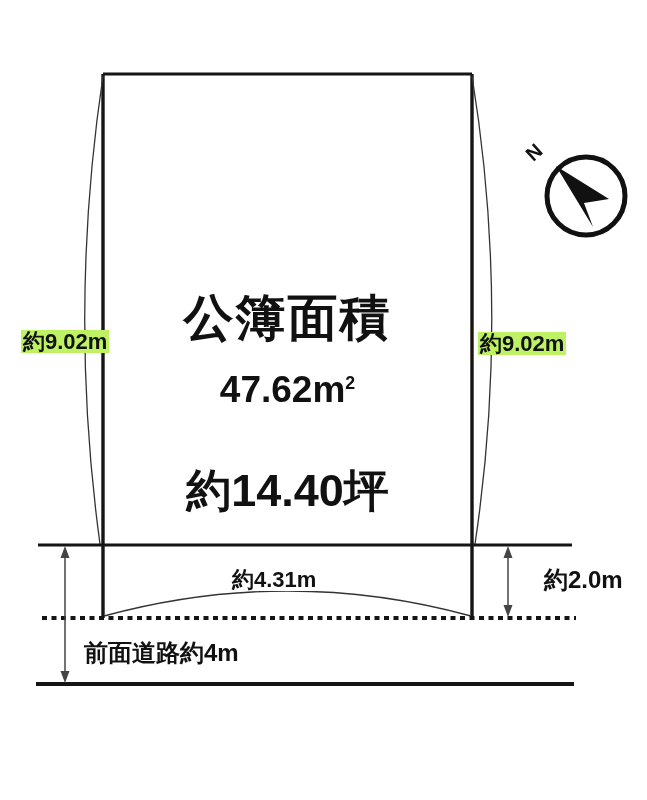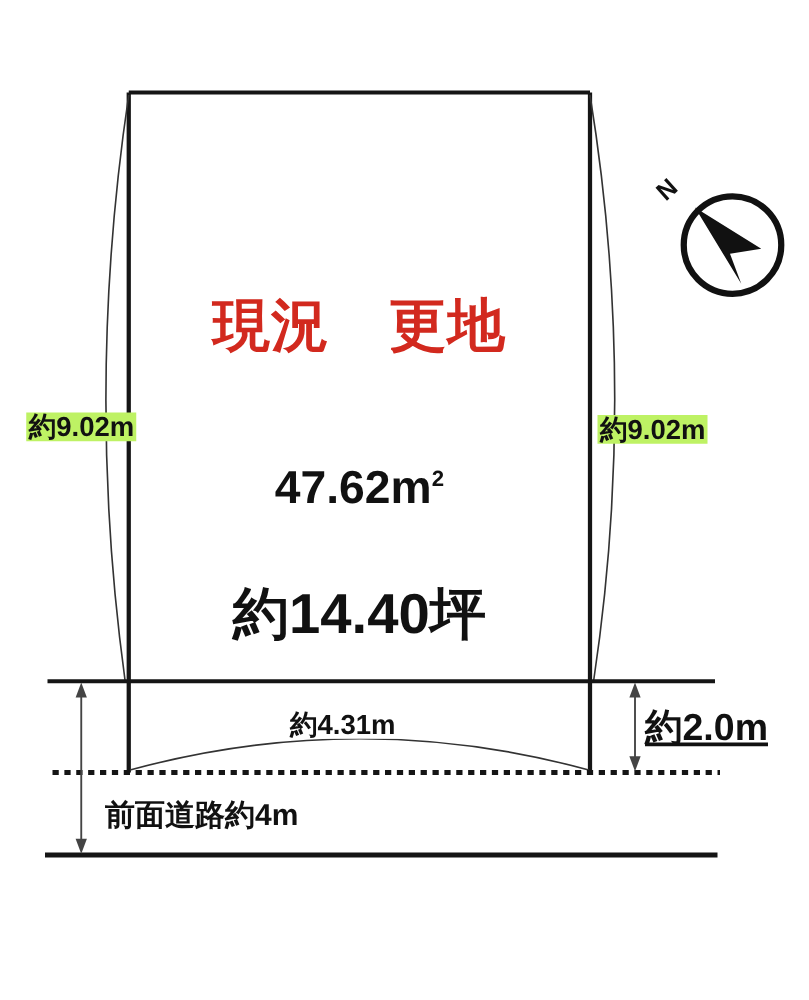--- a/index.html
+++ b/index.html
@@ -25,21 +25,21 @@
   }
   .status{top:236px;font-size:46px;color:#d2291e;letter-spacing:1px;}
   .area-title{top:292px;font-size:50px;letter-spacing:2px;}
   .area-sqm{top:371px;font-size:37px;text-align:center;}
   .area-sqm sup{font-size:0.48em;vertical-align:super;font-weight:bold;}
   .area-tsubo{top:435px;font-size:45px;margin-top:32px;}
   .side-label{font-size:22px;background:#bef264;padding:0 2px;}
   .side-left{left:21px;top:330px;}
   .side-right{left:478px;top:332px;}
   .frontage{left:228px;top:568px;font-size:22px;background:#fff;padding:0 4px;}
-  .setback{left:516px;top:567px;font-size:30px;text-decoration:underline;}
+  .setback{left:544px;top:567px;font-size:24px;}
   .road{left:84px;top:640px;font-size:24px;}
   .compass-n{left:527px;top:142px;font-size:20px;transform:rotate(-42deg);}
 </style>
 </head>
 <body>
 
 <div class="canvas">
 
   <svg width="647" height="800" viewBox="0 0 647 800">
 
@@ -68,21 +68,21 @@
       <polygon points="508,546 503.5,558 512.5,558" fill="#444"></polygon>
       <polygon points="508,617 503.5,605 512.5,605" fill="#444"></polygon>
     </g>
 
     <g>
       <circle cx="586" cy="196" r="39" stroke="#111" stroke-width="5" fill="none"></circle>
       <polygon points="556,166 609,199 584,203 593,227" fill="#111"></polygon>
     </g>
   </svg>
 
-  <div class="lbl center-block status">現況　更地</div>
+  <div class="lbl center-block area-title">公簿面積</div>
   <div class="lbl center-block area-sqm"><span>47.62m</span><sup>2</sup></div>
   <div class="lbl center-block area-tsubo">約14.40坪</div>
 
   <div class="lbl side-label side-left">約9.02m</div>
   <div class="lbl side-label side-right">約9.02m</div>
   <div class="lbl frontage">約4.31m</div>
   <div class="lbl setback">約2.0m</div>
   <div class="lbl road">前面道路約4m</div>
 
   <div class="lbl compass-n">N</div>

